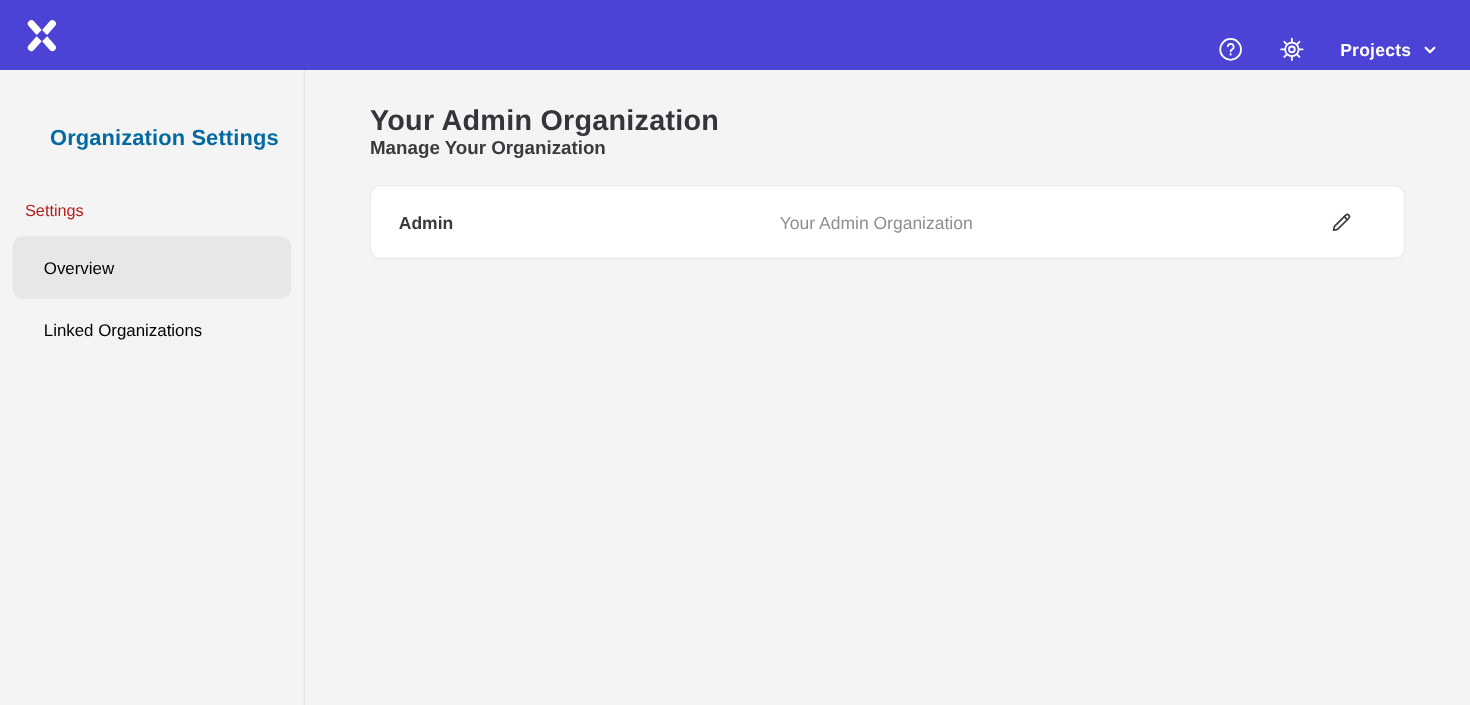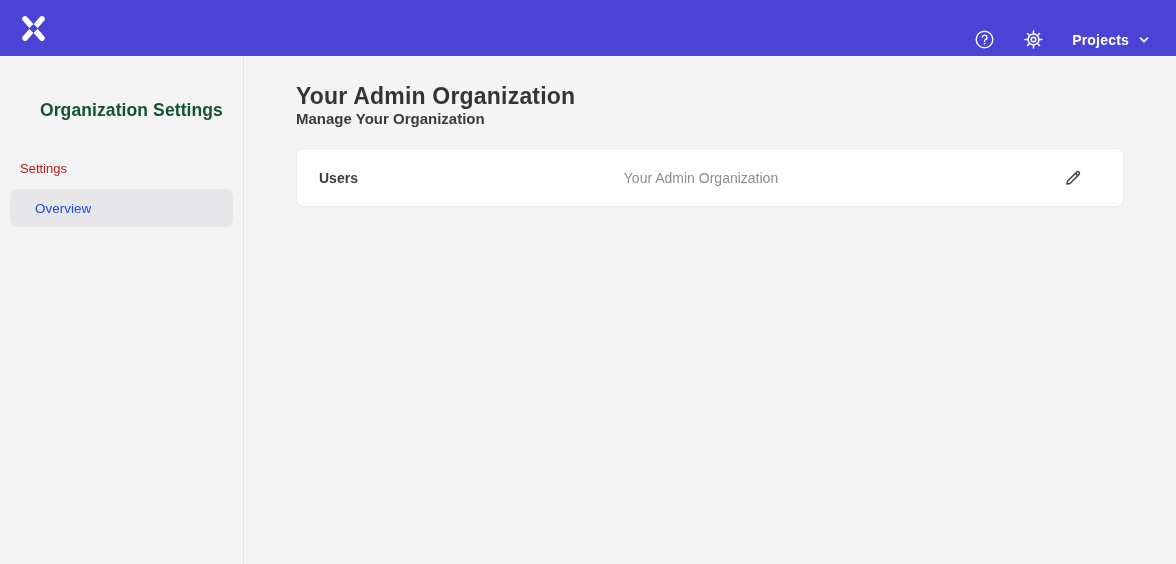--- a/index.html
+++ b/index.html
@@ -43,38 +43,38 @@
   
   .sidebar {
     width: 244px;
     flex: 0 0 244px;
     border-right: 1px solid #e3e2e5;
     padding-top: 44px;
   }
   .sidebar-title {
     font-size: 17.5px;
     font-weight: 700;
-    color: #14532d;
+    color: #0369a1;
     padding-left: 40px;
     letter-spacing: .1px;
   }
   .sidebar-section-label {
     margin: 40px 0 13px 20px;
     font-size: 13px;
     color: #b91c1c;
   }
   .side-nav { padding: 0 10px; }
   .side-item {
-    height: 38px;
+    height: 50px;
     display: flex; align-items: center;
     padding-left: 25px;
     border-radius: 8px;
     font-size: 13.5px;
     font-weight: 500;
-    color: #1d4ed8;
+    color: #000000;
     cursor: pointer;
   }
   .side-item.selected { background: #e7e6e8; }
 
   
   .main {
     flex: 1;
     padding: 27px 52px 0 52px;
   }
   .page-title {
@@ -171,29 +171,32 @@
 
 <div class="page-body">
 
   <aside class="sidebar">
     <div class="sidebar-title">Organization Settings</div>
     <div class="sidebar-section-label">Settings</div>
     <nav class="side-nav">
       <div class="side-item selected">
         <span>Overview</span>
       </div>
+      <div class="side-item">
+        <span>Linked Organizations</span>
+      </div>
     </nav>
   </aside>
 
   <main class="main">
     <h1 class="page-title">Your Admin Organization</h1>
     <h2 class="section-title">Manage Your Organization</h2>
 
     <div class="field-card">
-      <span class="field-label">Users</span>
+      <span class="field-label">Admin</span>
       <span class="field-value">Your Admin Organization</span>
       <button class="edit-btn">
         <span style="display:flex;">
           <svg width="20" height="20" viewBox="0 0 24 24" fill="none" stroke="#3a3a3f" stroke-width="1.6" stroke-linecap="round" stroke-linejoin="round">
             <path d="M4.6 19.4l.9-3.7L16.3 5a2.05 2.05 0 0 1 2.9 2.9L8.4 18.6l-3.8.8z"></path>
             <path d="M14.9 6.4l2.9 2.9"></path>
           </svg>
         </span>
       </button>
     </div>

